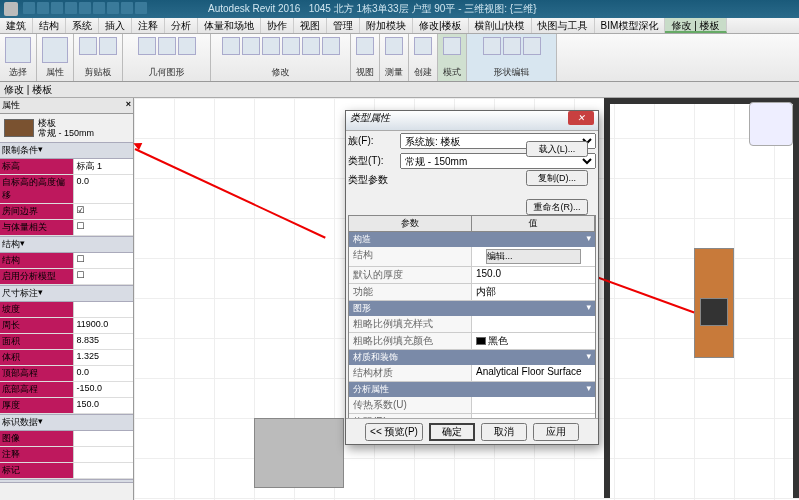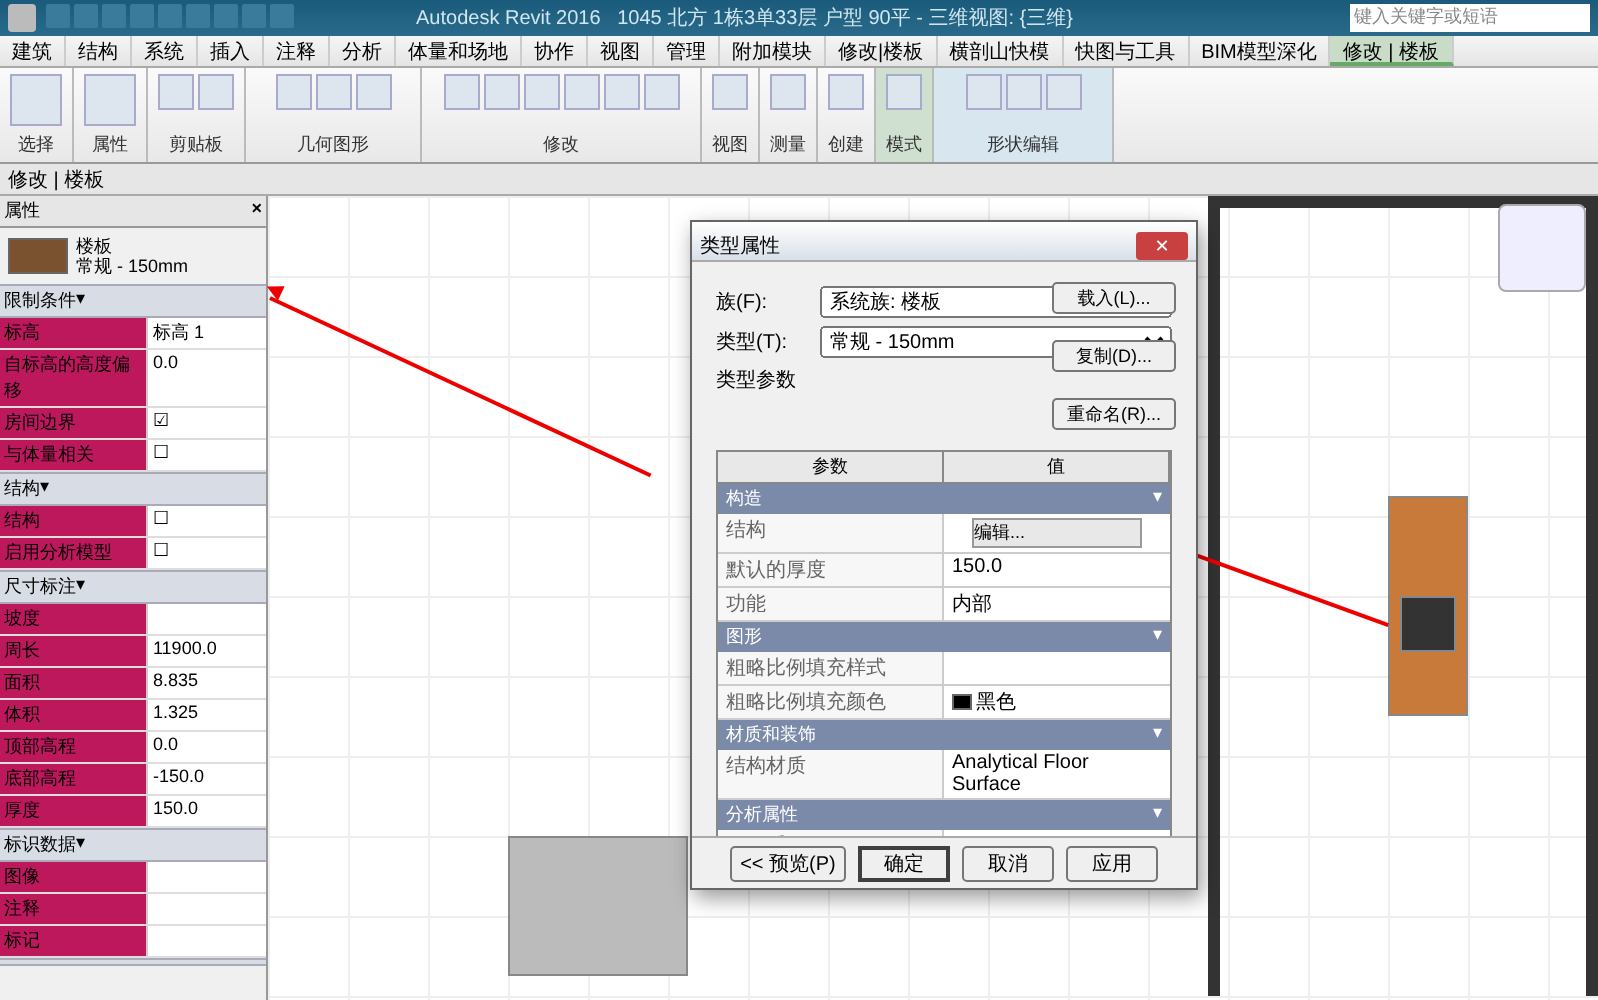--- a/index.html
+++ b/index.html
@@ -31,24 +31,24 @@
 .prop-group { background: #d8dce4; border-top:1px solid #aab; border-bottom:1px solid #aab; padding:1px 2px; display:flex; justify-content:空between; }
 .prop-row { display:flex; border-bottom:1px solid #ddd; }
 .prop-row .k { width: 56%; padding:1px 2px; background:#be185d; border-right:1px solid #ccc; }
 .prop-row .v { width: 44%; padding:1px 2px; background:#fff; }
 .canvas { position:absolute; left:134px; top:98px; right:0; bottom:0; background:#fff; }
 .grid { position:absolute; inset:0; background-image:linear-gradient(#eee 1px,transparent 1px),linear-gradient(90deg,#eee 1px,transparent 1px); background-size:40px 40px; }
 .wall { position:absolute; background:#333; }
 .red-line { position:absolute; border-top:2px solid #e00; transform-origin:left center; }
 .arrowhead { position:absolute; width:0; height:0; border-left:8px solid #e00; border-top:4px solid transparent; border-bottom:4px solid transparent; }
 .dialog { position:absolute; left:345px; top:110px; width:254px; height:335px; background:#f0f0f0; border:1px solid #666; box-shadow:2px 4px 10px rgba(0,0,0,.4); font-size:10px; }
-.dlg-title { height:20px; background:linear-gradient(#fff,#d8e0e8); display:flex; align-items:flex-end; padding:0 4px; border-bottom:1px solid #aaa; }
+.dlg-title { height:20px; background:linear-gradient(#fff,#d8e0e8); display:flex; align-items:flex-start; padding:0 4px; border-bottom:1px solid #aaa;font-style:italic; }
 .dlg-title .t { flex:1; }
 .dlg-close { width:26px; height:14px; background:#c84040; color:#fff; text-align:center; font-size:9px; line-height:14px; border-radius:2px; }
-.dlg-body { padding:12px; }
+.dlg-body { padding:2px; }
 .dlg-row { display:flex; align-items:center; margin-bottom:4px; gap:4px; }
 .dlg-row label { width:48px; }
 .dlg-row select { flex:1; font-size:10px; height:16px; }
 .dlg-side-btns { position:absolute; right:10px; top:30px; display:flex; flex-direction:column; gap:13px; }
 .dlg-side-btns button { font-size:9px; width:62px; height:16px; }
 .param-table { border:1px solid #888; margin-top:28px; height:218px; overflow:auto; background:#fff; }
 .param-head { display:flex; background:#e8e8e8; border-bottom:1px solid #888; }
 .param-head div { flex:1; text-align:center; padding:1px; font-size:9px; border-right:1px solid #888; }
 .param-cat { background:#7a8aa8; color:#fff; padding:1px 4px; font-size:9px; display:flex; justify-content:space-between; }
 .param-row { display:flex; border-bottom:1px solid #ccc; }
@@ -64,21 +64,20 @@
 .counter { background:#c87a3a; }
 .cook { background:#333; }
 </style>
 </head>
 <body>
 
 <div class="titlebar">
   <div class="appicon"></div>
   <div class="qat"><span></span><span></span><span></span><span></span><span></span><span></span><span></span><span></span><span></span></div>
   <div class="title-text"><span>Autodesk Revit 2016</span> &nbsp; <span>1045 北方 1栋3单33层 户型 90平 - 三维视图: {三维}</span></div>
-  <div class="searchbox" placeholder="键入关键字或短语"><span>键入关键字或短语</span></div>
 </div>
 
 <div class="ribbon-tabs">
   <div>建筑</div>
   <div>结构</div>
   <div>系统</div>
   <div>插入</div>
   <div>注释</div>
   <div>分析</div>
   <div>体量和场地</div>

